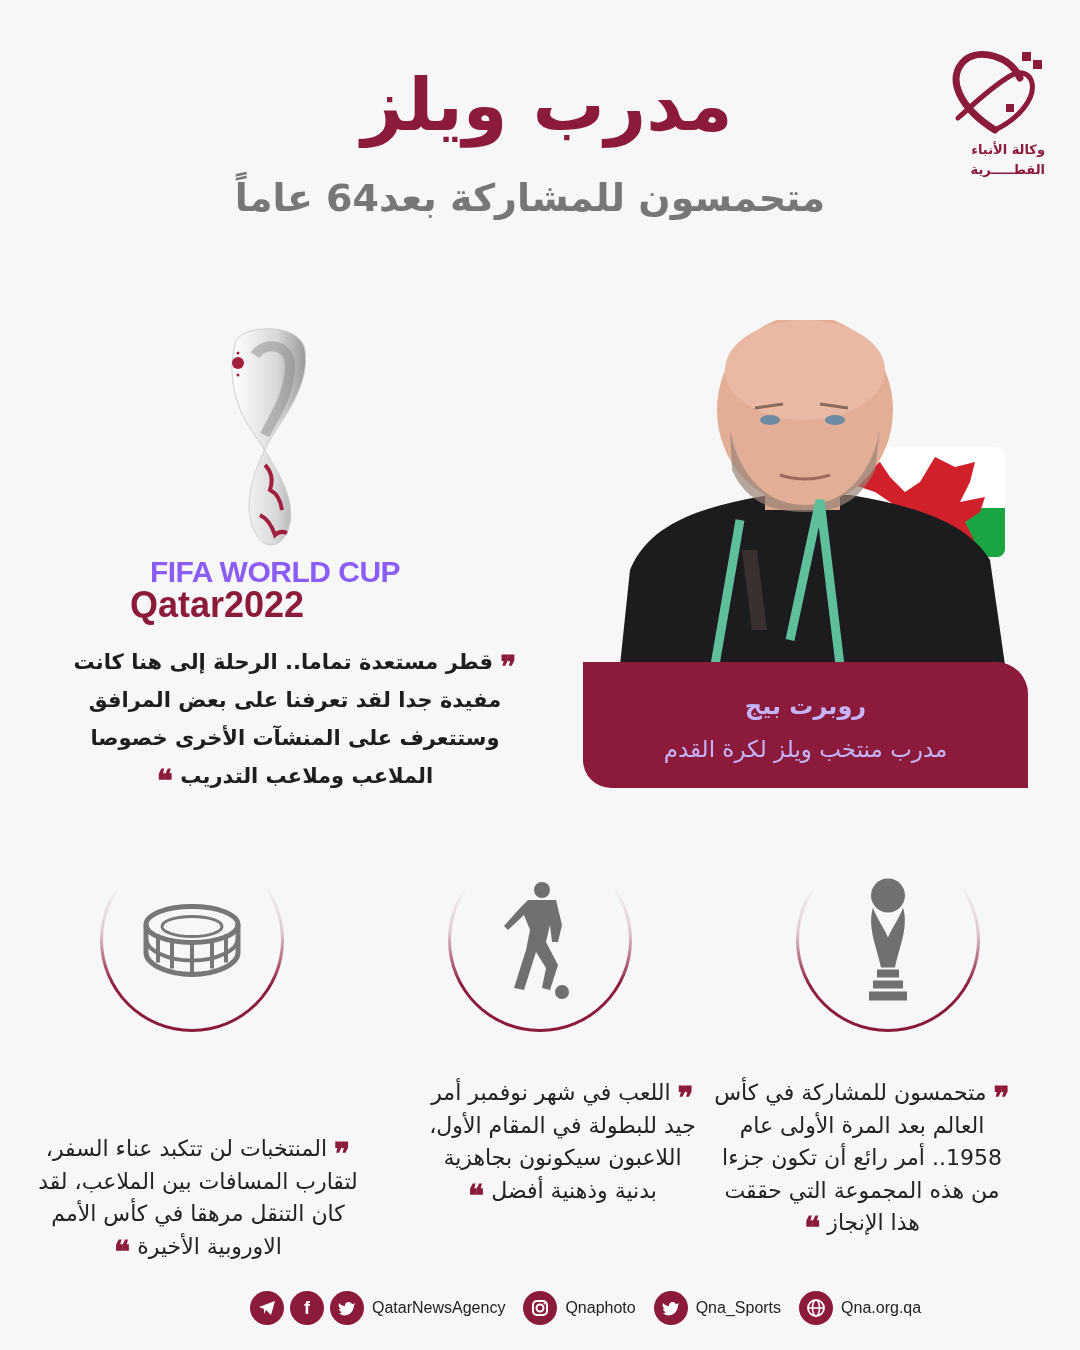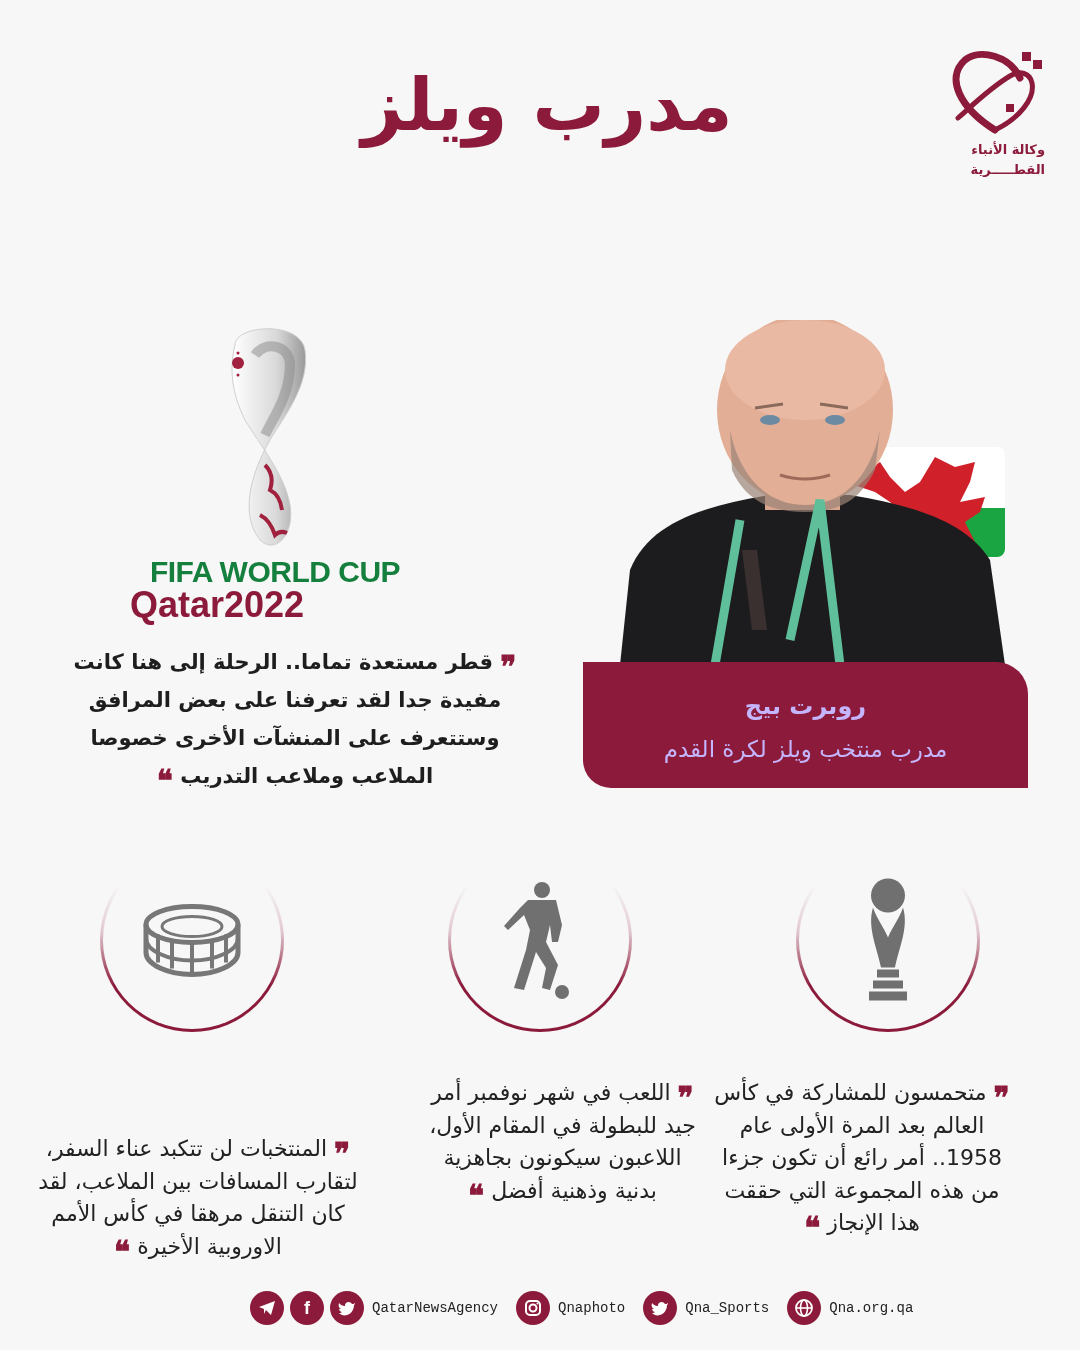--- a/index.html
+++ b/index.html
@@ -9,21 +9,21 @@
 
   
   .logo { left: 930px; top: 48px; width: 130px; height: 140px; }
   .logo-text { position: absolute; left: 0; top: 92px; width: 115px; text-align: right; color: #8c1a3a; font-size: 13px; line-height: 20px; font-weight: bold; direction: rtl; }
 
   .title { left: 0; top: 60px; width: 1080px; text-align: center; font-size: 72px; font-weight: bold; color: #8c1a3a; direction: rtl; line-height: 90px; padding-left: 14px; }
   .subtitle { left: 130px; top: 168px; width: 800px; text-align: center; font-size: 38px; font-weight: bold; color: #77777a; direction: rtl; line-height: 60px; }
 
   
   .wc-emblem { left: 210px; top: 325px; width: 110px; height: 225px; }
-  .wc-line1 { left: 130px; top: 555px; width: 290px; text-align: center; font-family: "Liberation Sans", sans-serif; font-weight: bold; font-size: 30px; color: #15803d; letter-spacing: -0.5px; }
+  .wc-line1 { left: 130px; top: 555px; width: 290px; text-align: center; font-family: "Liberation Sans", sans-serif; font-weight: bold; font-size: 30px; color: #8b5cf6; letter-spacing: -0.5px; }
   .wc-line2 { left: 130px; top: 584px; width: 290px; font-family: "Liberation Sans", sans-serif; font-weight: bold; font-size: 36px; color: #8c1a3a; }
 
   .quote-main { left: 60px; top: 643px; width: 470px; font-size: 21px; font-weight: bold; line-height: 38px; direction: rtl; text-align: center; color: #1e1e1e; }
   .qmark { color: #8c1a3a; font-weight: bold; font-family: "DejaVu Serif", serif; font-size: 30px; line-height: 10px; vertical-align: -8px; }
 
   
   .photo { left: 620px; top: 320px; width: 390px; height: 345px; overflow: hidden; }
   .flag { left: 835px; top: 447px; width: 170px; height: 110px; border-radius: 8px; overflow: hidden; }
   .flag .white { position:absolute; left:0; top:0; width:100%; height:55%; background:#fff; }
   .flag .green { position:absolute; left:0; bottom:0; width:100%; height:45%; background:#1aa542; }
@@ -35,41 +35,42 @@
   
   .circle { width: 184px; height: 184px; border-radius: 50%; border: 3px solid transparent;
     background: linear-gradient(#f7f7f7,#f7f7f7) padding-box, linear-gradient(to bottom, rgba(140,26,58,0) 20%, rgba(140,26,58,0.2) 45%, #8c1a3a 75%) border-box; }
   .circle svg { position: absolute; left: 50%; top: 50%; transform: translate(-50%,-50%); }
 
   .quote-sm { font-size: 22px; line-height: 32.5px; direction: rtl; text-align: center; color: #222; }
 
   
   .footer { left: 250px; top: 1290px; height: 36px; display: flex; align-items: center; gap: 6px; direction: ltr; }
   .soc { width: 34px; height: 34px; border-radius: 50%; background: #8c1a3a; display: flex; align-items: center; justify-content: center; color: #fff; font-weight: bold; font-size: 18px; font-family: "Liberation Sans", sans-serif; }
-  .soc-label { font-family: Liberation Mono, monospace; font-size: 14px; color: #222; margin-right: 12px; margin-left: 2px; }
+  .soc-label { font-family: Liberation Sans, sans-serif; font-size: 16px; color: #222; margin-right: 12px; margin-left: 2px; }
 </style>
 </head>
 <body>
 
 <div class="abs logo">
   <svg width="110" height="90" viewBox="0 0 110 90" style="position:absolute;left:10px;top:0;">
     <path d="M55 82 C20 60 5 30 25 12 C40 0 70 8 80 30" fill="none" stroke="#8c1a3a" stroke-width="7" stroke-linecap="round"></path>
     <path d="M55 82 C80 70 95 50 92 35 C90 25 80 22 70 28 C50 40 35 55 18 70" fill="none" stroke="#8c1a3a" stroke-width="5" stroke-linecap="round"></path>
     <rect x="82" y="4" width="9" height="9" fill="#8c1a3a"></rect>
     <rect x="93" y="12" width="9" height="9" fill="#8c1a3a"></rect>
     <rect x="66" y="56" width="8" height="8" fill="#8c1a3a"></rect>
   </svg>
   <div class="logo-text">
     <div>وكالة الأنباء</div>
     <div>القطـــــرية</div>
   </div>
 </div>
 
 <div class="abs title">مدرب ويلز</div>
 <div class="abs subtitle">
+  <div>متحمسون للمشاركة بعد64 عاماً</div>
 </div>
 
 <div class="abs wc-emblem">
   <svg width="110" height="225" viewBox="0 0 110 225">
     <defs>
       <linearGradient id="g1" x1="0" x2="1">
         <stop offset="0" stop-color="#ffffff"></stop>
         <stop offset="0.6" stop-color="#d9d9d9"></stop>
         <stop offset="1" stop-color="#9a9a9a"></stop>
       </linearGradient>

